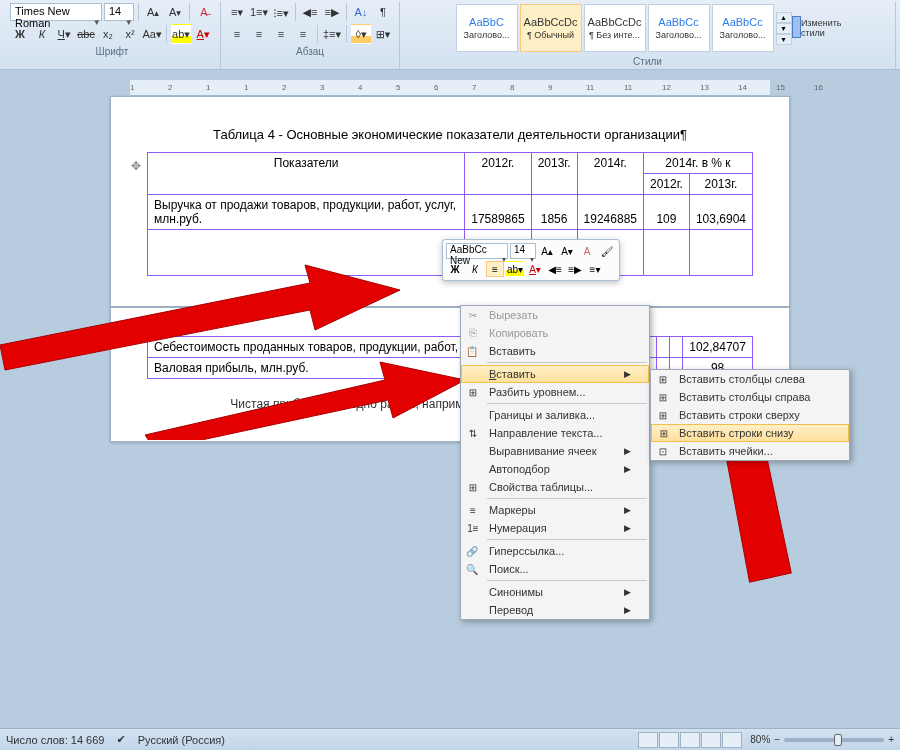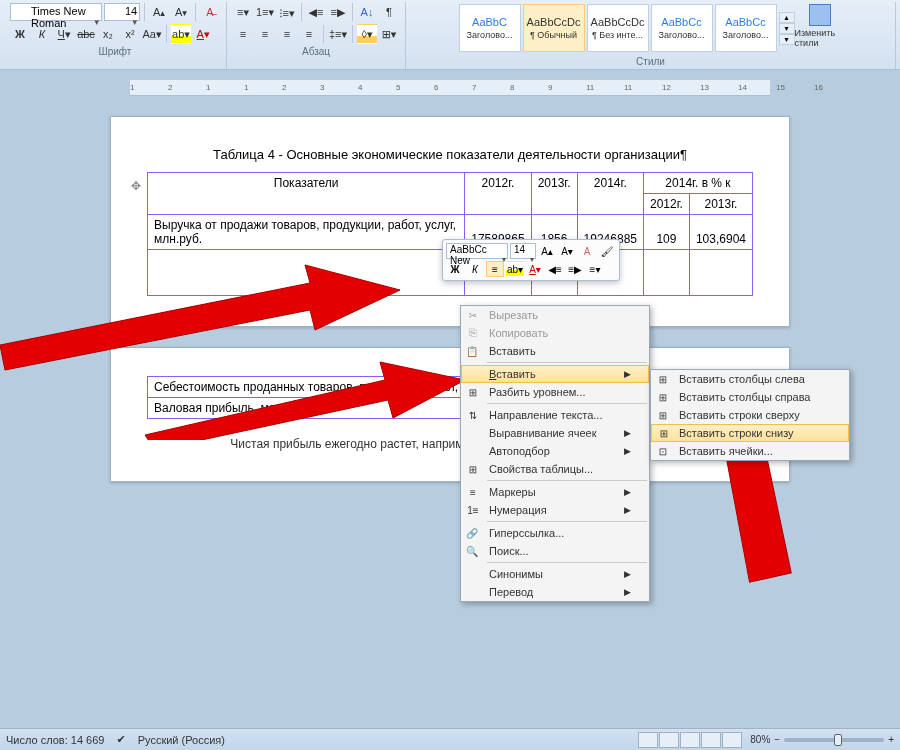--- a/index.html
+++ b/index.html
@@ -2,36 +2,36 @@
 <html><head>
 <meta charset="utf-8">
 <style>
 * { box-sizing: border-box; margin: 0; padding: 0; font-family: 'Segoe UI', Tahoma, sans-serif; }
 body { background: #b7ccde; width: 900px; height: 750px; overflow: hidden; position: relative; }
 .ribbon { background: linear-gradient(#e6eef7, #d3e1f0); border-bottom: 1px solid #a9bfd6; padding: 2px 4px 0; display: flex; }
 .ribbon-group { display: flex; flex-direction: column; align-items: center; border-right: 1px solid #b8c8da; padding: 0 6px; }
 .ribbon-group-content { display: flex; flex-direction: column; gap: 2px; }
 .ribbon-group-label { font-size: 10px; color: #5b6f82; margin: 2px 0; }
 .font-row { display: flex; align-items: center; gap: 2px; }
-.font-select { background: #fff; border: 1px solid #a9bfd6; font-size: 11px; padding: 1px 14px 1px 20px; height: 18px; position: relative; }
+.font-select { background: #fff; border: 1px solid #a9bfd6; font-size: 11px; padding: 1px 14px 1px 4px; height: 18px; position: relative; }
 .font-select::after { content: "▾"; position: absolute; right: 2px; font-size: 9px; color: #555; }
 .btn { width: 20px; height: 20px; border: 1px solid transparent; display: inline-flex; align-items: center; justify-content: center; font-size: 11px; color: #333; cursor: pointer; }
 .btn b { font-weight: bold; }
 .sep { width: 1px; height: 18px; background: #b8c8da; margin: 0 2px; }
 .style-gallery { display: flex; gap: 2px; padding: 2px; }
 .style-item { width: 62px; height: 48px; background: #fff; border: 1px solid #c1d0e0; display: flex; flex-direction: column; align-items: center; justify-content: center; font-size: 9px; text-align: center; cursor: pointer; color: #333; }
 .style-item.selected { background: #ffefc7; border-color: #f7ca7f; }
 .style-item .preview { font-size: 11px; margin-bottom: 2px; }
 .style-item .preview.blue { color: #2b7de9; }
-.change-styles { width: 50px; height: 48px; display: flex; flex-direction: column; align-items: center; font-size: 9px; color: #333; cursor: pointer; }
+.change-styles { width: 50px; height: 48px; display: flex; flex-direction: row; align-items: center; font-size: 9px; color: #333; cursor: pointer; }
 .change-styles .icon { width: 22px; height: 22px; background: #9cc1f0; border: 1px solid #4a7dc0; margin-bottom: 2px; }
 .workspace { position: absolute; top: 80px; left: 0; right: 0; bottom: 22px; background: #b7ccde; overflow: auto; }
 .ruler { height: 16px; background: #e6eef7; border-bottom: 1px solid #a9bfd6; position: relative; margin: 0 130px; font-size: 8px; color: #666; }
 .ruler span { position: absolute; top: 3px; }
-.page { background: #fff; border: 1px solid #9fb1c4; margin: 20px auto; width: 680px; padding: 30px 36px; position: relative; box-shadow: 0 1px 3px rgba(0,0,0,.2); font-family: 'Times New Roman', serif; }
+.page { background: #fff; border: 1px solid #9fb1c4; margin: 0 auto; width: 680px; padding: 30px 36px; position: relative; box-shadow: 0 1px 3px rgba(0,0,0,.2); font-family: 'Times New Roman', serif; }
 .doc-title { text-align: center; font-size: 13px; margin-bottom: 10px; }
 .doc-sub { font-size: 13px; margin-bottom: 8px; }
 .cross { position: absolute; left: 20px; top: 62px; font-size: 12px; color: #888; }
 table.doc { border-collapse: collapse; width: 100%; font-size: 12px; }
 table.doc td, table.doc th { border: 1px solid #8b5cf6; padding: 3px 6px; font-weight: normal; text-align: center; vertical-align: top; }
 table.doc td.left { text-align: left; }
 .mini-toolbar { position: absolute; background: #fcfcfc; border: 1px solid #a9bfd6; border-radius: 3px; padding: 3px; box-shadow: 0 2px 6px rgba(0,0,0,.25); z-index: 50; }
 .mini-row { display: flex; align-items: center; gap: 2px; }
 .mini-sel { background: #fff; border: 1px solid #a9bfd6; font-size: 10px; padding: 0 12px 0 3px; height: 16px; position: relative; }
 .mini-sel::after { content: "▾"; position: absolute; right: 1px; font-size: 8px; color: #555; }
@@ -287,20 +287,23 @@
   <div class="item hover">
       <span><span class="underline-char">В</span><span>ставить</span></span>
       <span class="arrow">▶</span>
     </div>
   <div class="item">
       <span class="ico">⊞</span>
       <span>Разбить уровнем...</span>
     </div>
   <hr>
   <div class="item">
+      <span>Границы и заливка...</span>
+    </div>
+  <div class="item">
       <span class="ico">⇅</span>
       <span>Направление текста...</span>
     </div>
   <div class="item">
       <span>Выравнивание ячеек</span>
       <span class="arrow">▶</span>
     </div>
   <div class="item">
       <span>Автоподбор</span>
       <span class="arrow">▶</span>

